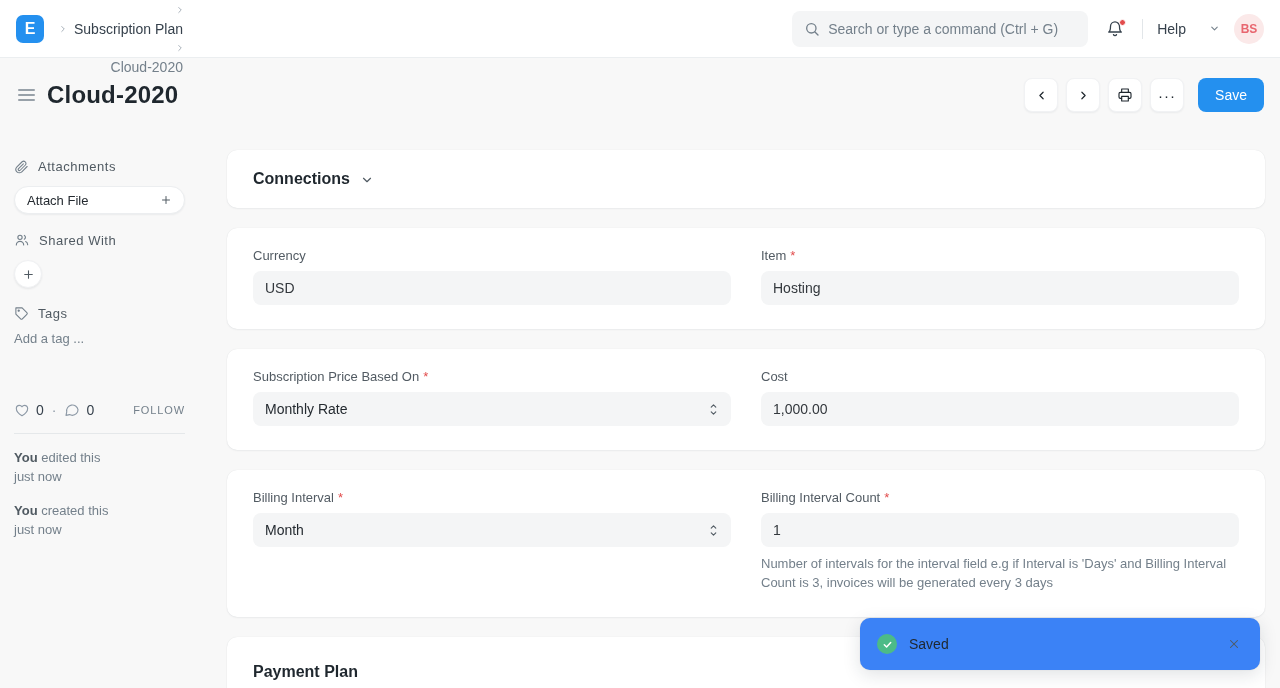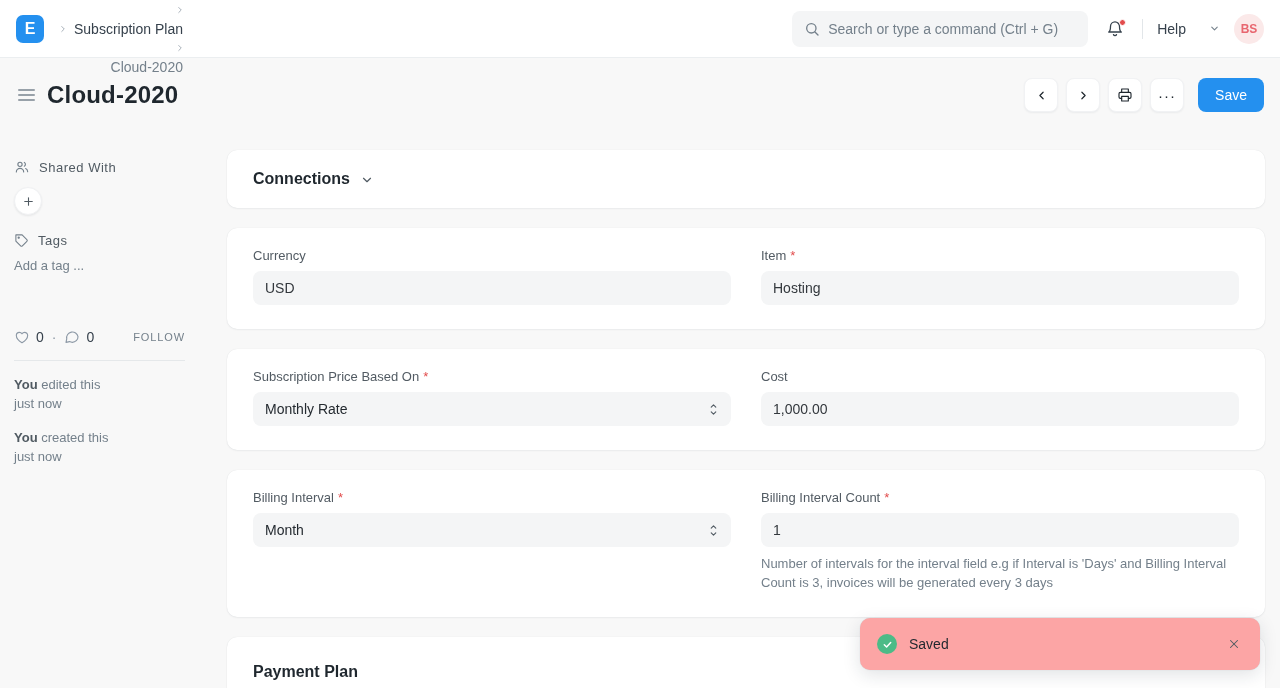--- a/index.html
+++ b/index.html
@@ -141,21 +141,21 @@
     display:flex; align-items:center; justify-content:space-between;
     cursor:pointer; font-weight:500; color:#242a30;
   }
   .select-caret { color:#505a62; display:flex; }
   .help-text { margin-top:8px; font-size:13px; color:#74808b; line-height:1.46; max-width:480px; }
   .payment-card { padding:26px; height:130px; }
 
   
   .toast {
     position:absolute; right:20px; bottom:18px; width:400px; height:52px;
-    background:#fca5a5; border-radius:10px;
+    background:#3b82f6; border-radius:10px;
     box-shadow:0 5px 18px rgba(25,39,52,.13), 0 0 1px rgba(25,39,52,.2);
     display:flex; align-items:center; gap:12px; padding:0 17px;
   }
   .toast-check {
     width:20px; height:20px; border-radius:50%; background:#4cbb87;
     display:flex; align-items:center; justify-content:center; color:#fff; flex:none;
   }
   .toast-msg { flex:1; font-size:14px; color:#1f272e; }
   .toast-close { color:#505a62; cursor:pointer; display:flex; padding:2px; }
 </style>
@@ -257,20 +257,39 @@
     </div>
     <button class="save-btn">Save</button>
   </div>
 </div>
 
 <div class="workspace">
 
   <div class="sidebar">
 
 
+    <div class="sb-section">
+      <div class="sb-head">
+        <span class="ic">
+          <svg width="15" height="15" viewBox="0 0 24 24" fill="none" stroke="currentColor" stroke-width="1.7" stroke-linecap="round" stroke-linejoin="round">
+              <path d="M21 12l-8.5 8.5a5.5 5.5 0 0 1-7.8-7.8L13 4.4a3.7 3.7 0 0 1 5.2 5.2L9.9 18a1.8 1.8 0 0 1-2.6-2.6L15 7.7"></path>
+            </svg>
+        </span>
+        <span>Attachments</span>
+      </div>
+      <div class="attach-btn">
+        <span>Attach File</span>
+        <span class="plus">
+          <svg width="12" height="12" viewBox="0 0 24 24" fill="none" stroke="currentColor" stroke-width="2" stroke-linecap="round">
+              <line x1="12" y1="5" x2="12" y2="19"></line>
+              <line x1="5" y1="12" x2="19" y2="12"></line>
+            </svg>
+        </span>
+      </div>
+    </div>
 
 
     <div class="sb-section">
       <div class="sb-head">
         <span class="ic">
           <svg width="16" height="16" viewBox="0 0 24 24" fill="none" stroke="currentColor" stroke-width="1.7" stroke-linecap="round" stroke-linejoin="round">
               <circle cx="9" cy="8" r="3.2"></circle>
               <path d="M3.5 19.5c0-3 2.5-5.5 5.5-5.5s5.5 2.5 5.5 5.5"></path>
               <path d="M15.5 5.2a3.2 3.2 0 0 1 0 5.6"></path>
               <path d="M17.5 14.4c1.8.8 3 2.6 3 4.6"></path>

